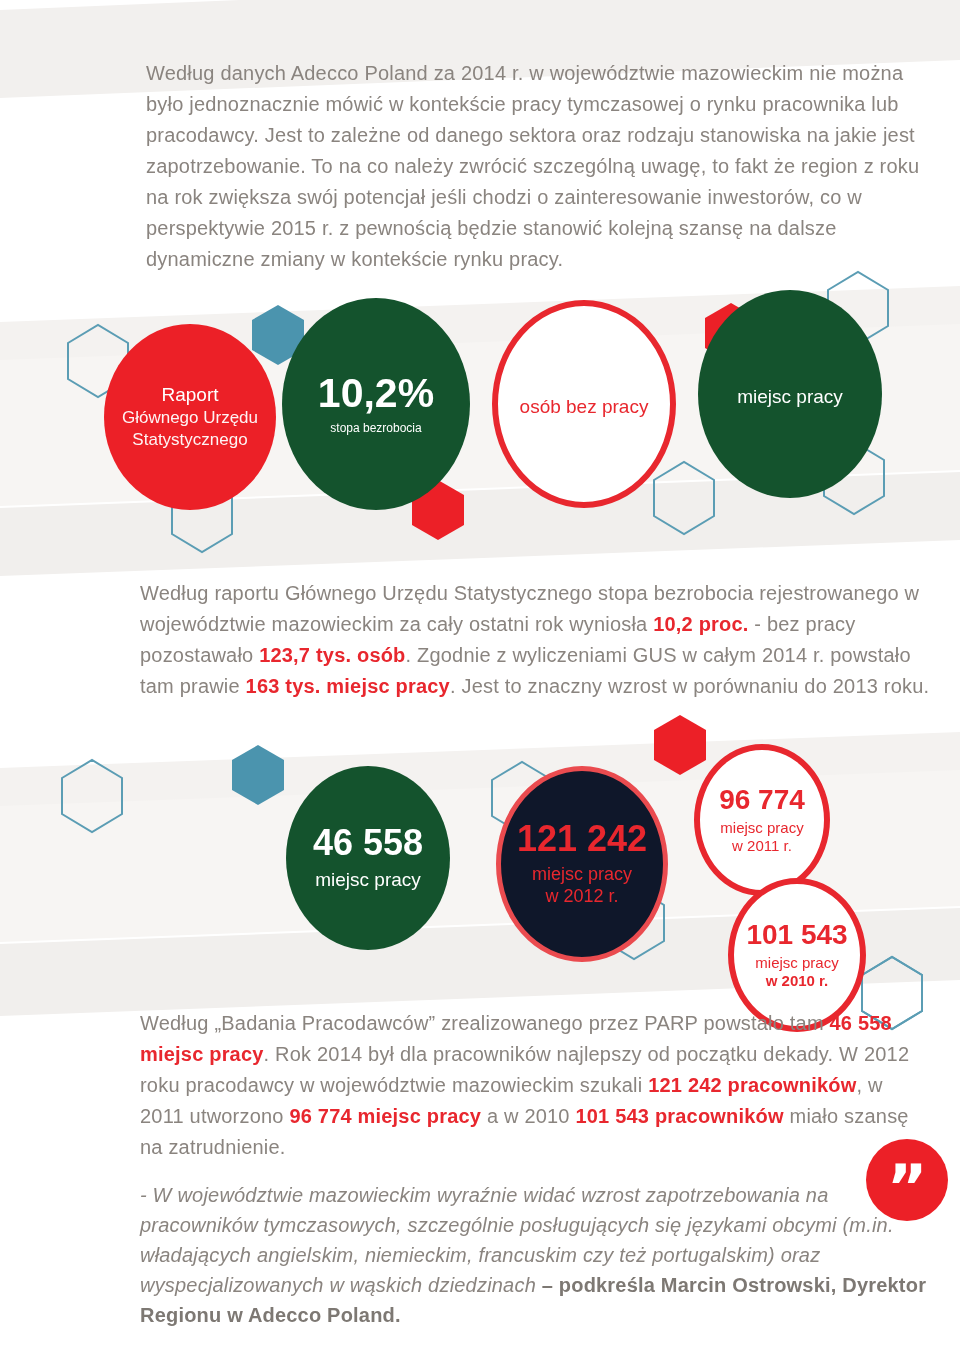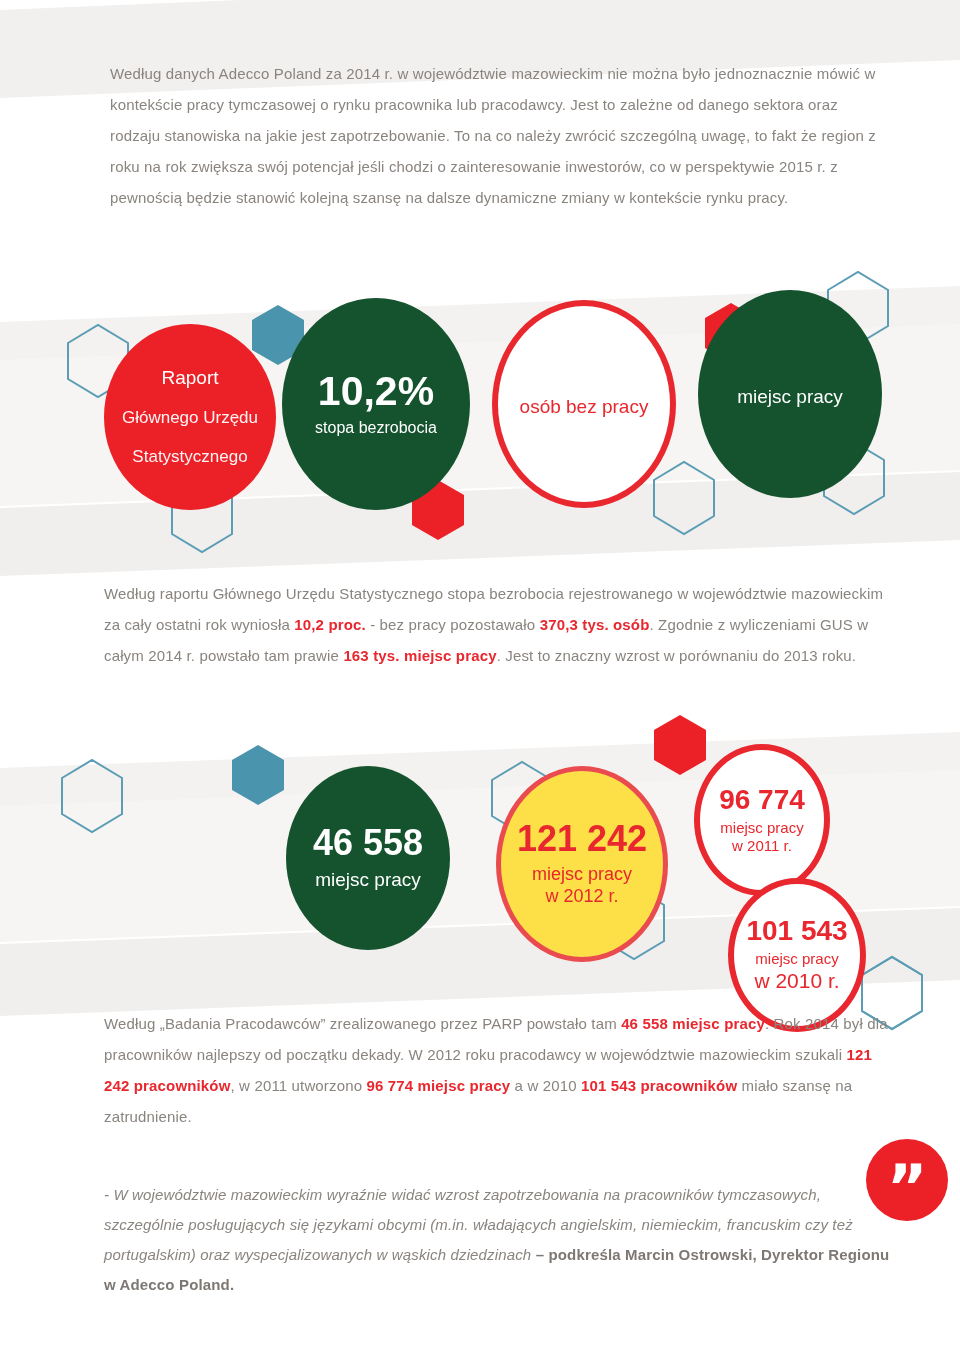--- a/index.html
+++ b/index.html
@@ -23,23 +23,24 @@
     height: 1358px;
     z-index: 0;
     pointer-events: none;
   }
 
   
   .paragraph {
     position: absolute;
     z-index: 5;
     color: #8a847f;
-    font-size: 15px;
+    font-size: 20px;
     line-height: 31px;
     letter-spacing: 0.01em;
+    margin-left: 36px;
   }
   .paragraph b {
     color: #e8272e;
     font-weight: bold;
   }
 
   #intro-paragraph {
     left: 110px;
     top: 58px;
     width: 780px;
@@ -93,21 +94,21 @@
     line-height: 1.06;
     white-space: nowrap;
   }
   .stat-circle .small {
     line-height: 1.22;
   }
 
   .fill-red   { background: #ec2027; color: #ffffff; }
   .fill-blue  { background: #14532d; color: #ffffff; }
   .ring-red   { background: #ffffff; color: #e8272e; border: 6px solid #e8272e; }
-  .ring-red-light { background: #fde047; color: #e8272e; border: 5px solid #ea4b4f; }
+  .ring-red-light { background: #0f172a; color: #e8272e; border: 5px solid #ea4b4f; }
 
   
   .source-circle .title {
     font-size: 19px;
     line-height: 1.25;
   }
   .source-circle .sub {
     font-size: 17px;
     line-height: 1.28;
     opacity: 0.95;
@@ -176,42 +177,42 @@
     <polygon points="232,760 258,745 284,760 284,790 258,805 232,790" fill="#4b94ae"></polygon>
     <polygon points="316,1080 342,1065 368,1080 368,1110 342,1125 316,1110" fill="#ec2027" transform="translate(0,-190)"></polygon>
     <polygon points="654,730 680,715 706,730 706,760 680,775 654,760" fill="#ec2027"></polygon>
   </g>
 </svg>
 
 <div class="paragraph" id="intro-paragraph">Według danych Adecco Poland za 2014 r. w województwie mazowieckim nie można było jednoznacznie mówić w kontekście pracy tymczasowej o rynku pracownika lub pracodawcy. Jest to zależne od danego sektora oraz rodzaju stanowiska na jakie jest zapotrzebowanie. To na co należy zwrócić szczególną uwagę, to fakt że region z roku na rok zwiększa swój potencjał jeśli chodzi o zainteresowanie inwestorów, co w perspektywie 2015 r. z pewnością będzie stanowić kolejną szansę na dalsze dynamiczne zmiany w kontekście rynku pracy.</div>
 
 <div class="stat-group" id="stat-group-gus">
 
-  <div class="stat-circle fill-red source-circle" style="left:104px; top:44px; width:172px; height:186px;gap:17px;">
+  <div class="stat-circle fill-red source-circle" style="left:104px; top:44px; width:172px; height:186px;">
     <div class="title">Raport</div>
     <div class="sub">Głównego Urzędu</div>
     <div class="sub">Statystycznego</div>
   </div>
 
   <div class="stat-circle fill-blue" style="left:282px; top:18px; width:188px; height:212px;">
     <div class="big" style="font-size:41px;">10,2%</div>
-    <div class="small" style="font-size:16px; margin-top:5px;">stopa bezrobocia</div>
+    <div class="small" style="font-size:12px; margin-top:5px;">stopa bezrobocia</div>
   </div>
 
   <div class="stat-circle ring-red" style="left:492px; top:20px; width:184px; height:208px;">
     <div class="small" style="font-size:19px; margin-top:5px;">osób bez pracy</div>
   </div>
 
   <div class="stat-circle fill-blue" style="left:698px; top:10px; width:184px; height:208px;">
     <div class="small" style="font-size:19px; margin-top:5px;">miejsc pracy</div>
   </div>
 </div>
 
 <div class="paragraph" id="gus-paragraph">
-  <span>Według raportu Głównego Urzędu Statystycznego stopa bezrobocia rejestrowanego w województwie mazowieckim za cały ostatni rok wyniosła </span><b>10,2 proc.</b><span> - bez pracy pozostawało </span><b>370,3 tys. osób</b><span>. Zgodnie z wyliczeniami GUS w całym 2014 r. powstało tam prawie </span><b>163 tys. miejsc pracy</b><span>. Jest to znaczny wzrost w porównaniu do 2013 roku.</span>
+  <span>Według raportu Głównego Urzędu Statystycznego stopa bezrobocia rejestrowanego w województwie mazowieckim za cały ostatni rok wyniosła </span><b>10,2 proc.</b><span> - bez pracy pozostawało </span><b>123,7 tys. osób</b><span>. Zgodnie z wyliczeniami GUS w całym 2014 r. powstało tam prawie </span><b>163 tys. miejsc pracy</b><span>. Jest to znaczny wzrost w porównaniu do 2013 roku.</span>
 </div>
 
 <div class="stat-group" id="stat-group-parp">
 
 
   <div class="stat-circle fill-blue" style="left:286px; top:36px; width:164px; height:184px;">
     <div class="big" style="font-size:36px;">46 558</div>
     <div class="small" style="font-size:19px; margin-top:6px;">miejsc pracy</div>
   </div>
 
@@ -223,21 +224,21 @@
 
   <div class="stat-circle ring-red" style="left:694px; top:14px; width:136px; height:152px;">
     <div class="big" style="font-size:28px;">96 774</div>
     <div class="small" style="font-size:15px; margin-top:4px;">miejsc pracy</div>
     <div class="small" style="font-size:15px;">w 2011 r.</div>
   </div>
 
   <div class="stat-circle ring-red" style="left:728px; top:148px; width:138px; height:154px;">
     <div class="big" style="font-size:28px;">101 543</div>
     <div class="small" style="font-size:15px; margin-top:4px;">miejsc pracy</div>
-    <div class="small" style="font-size:21px;">w 2010 r.</div>
+    <div class="small" style="font-size:15px;font-weight:bold;">w 2010 r.</div>
   </div>
 </div>
 
 <div class="paragraph" id="parp-paragraph">
   <span>Według „Badania Pracodawców” zrealizowanego przez PARP powstało tam </span><b>46 558 miejsc pracy</b><span>. Rok 2014 był dla pracowników najlepszy od początku dekady. W 2012 roku pracodawcy w województwie mazowieckim szukali </span><b>121 242 pracowników</b><span>, w 2011 utworzono </span><b>96 774 miejsc pracy</b><span> a w 2010 </span><b>101 543 pracowników</b><span>  miało szansę na zatrudnienie.</span>
 </div>
 
 <div class="paragraph" id="quote-paragraph">
   <span>- W województwie mazowieckim wyraźnie widać wzrost zapotrzebowania na pracowników tymczasowych, szczególnie posługujących się językami obcymi (m.in. władających angielskim, niemieckim, francuskim czy też portugalskim) oraz wyspecjalizowanych w wąskich dziedzinach </span><span class="attribution">– podkreśla Marcin Ostrowski, Dyrektor Regionu w Adecco Poland.</span>
 </div>

